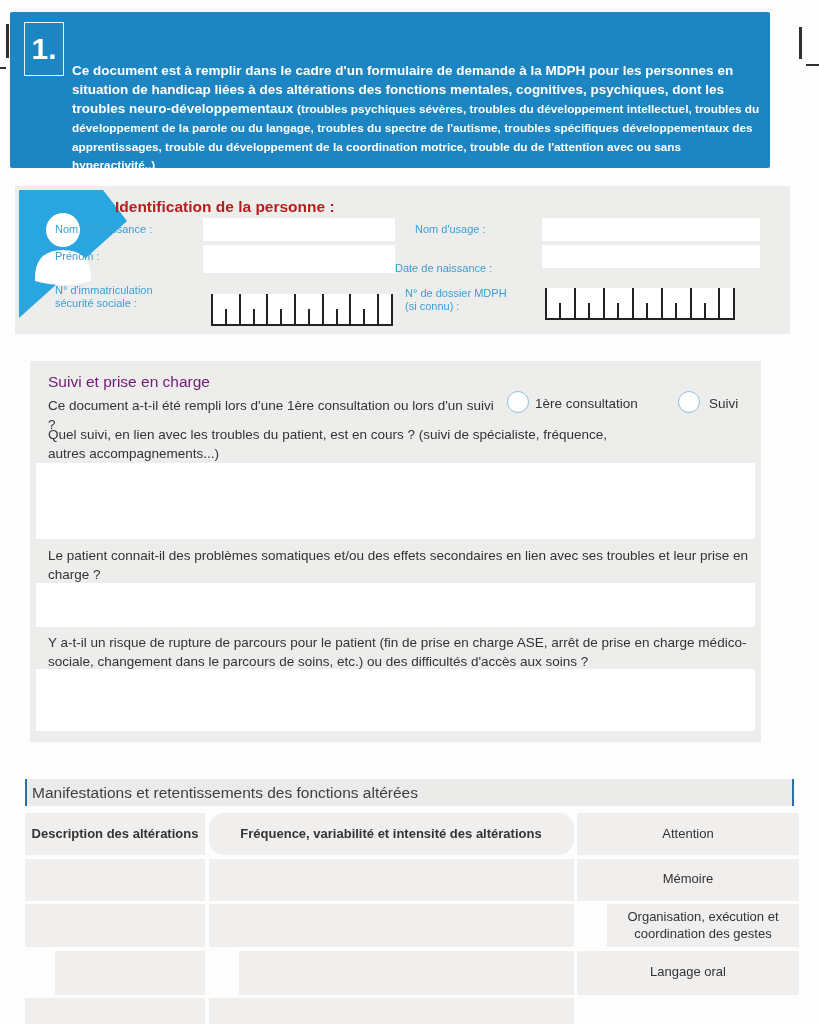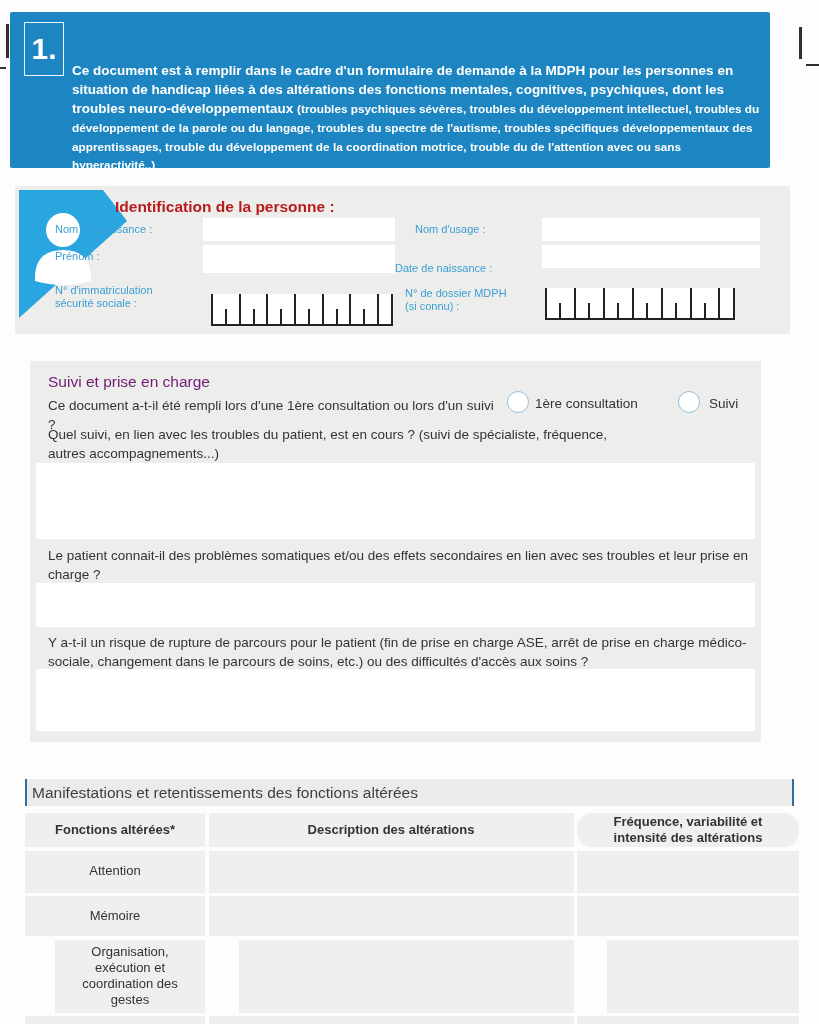--- a/index.html
+++ b/index.html
@@ -205,21 +205,20 @@
 
     <div class="q" style="top:273px;width:700px;">Y a-t-il un risque de rupture de parcours pour le patient (fin de prise en charge ASE, arrêt de prise en charge médico-sociale, changement dans le parcours de soins, etc.) ou des difficultés d'accès aux soins ?</div>
     <div class="area" style="top:308px;height:62px;"></div>
   </div>
 
   <div class="banner">
     <span>Manifestations et retentissements des fonctions altérées</span>
   </div>
 
   <div class="ftable">
-    <div class="cell h">Fonctions altérées*</div>
     <div class="cell h">Description des altérations</div>
     <div class="cell h" style="padding:0 18px;border-radius:15px;">Fréquence, variabilité et intensité des altérations</div>
 
     <div class="cell rowlabel r1">Attention</div>
     <div class="cell r1"></div>
     <div class="cell r1"></div>
 
     <div class="cell rowlabel r2">Mémoire</div>
     <div class="cell r2"></div>
     <div class="cell r2"></div>

